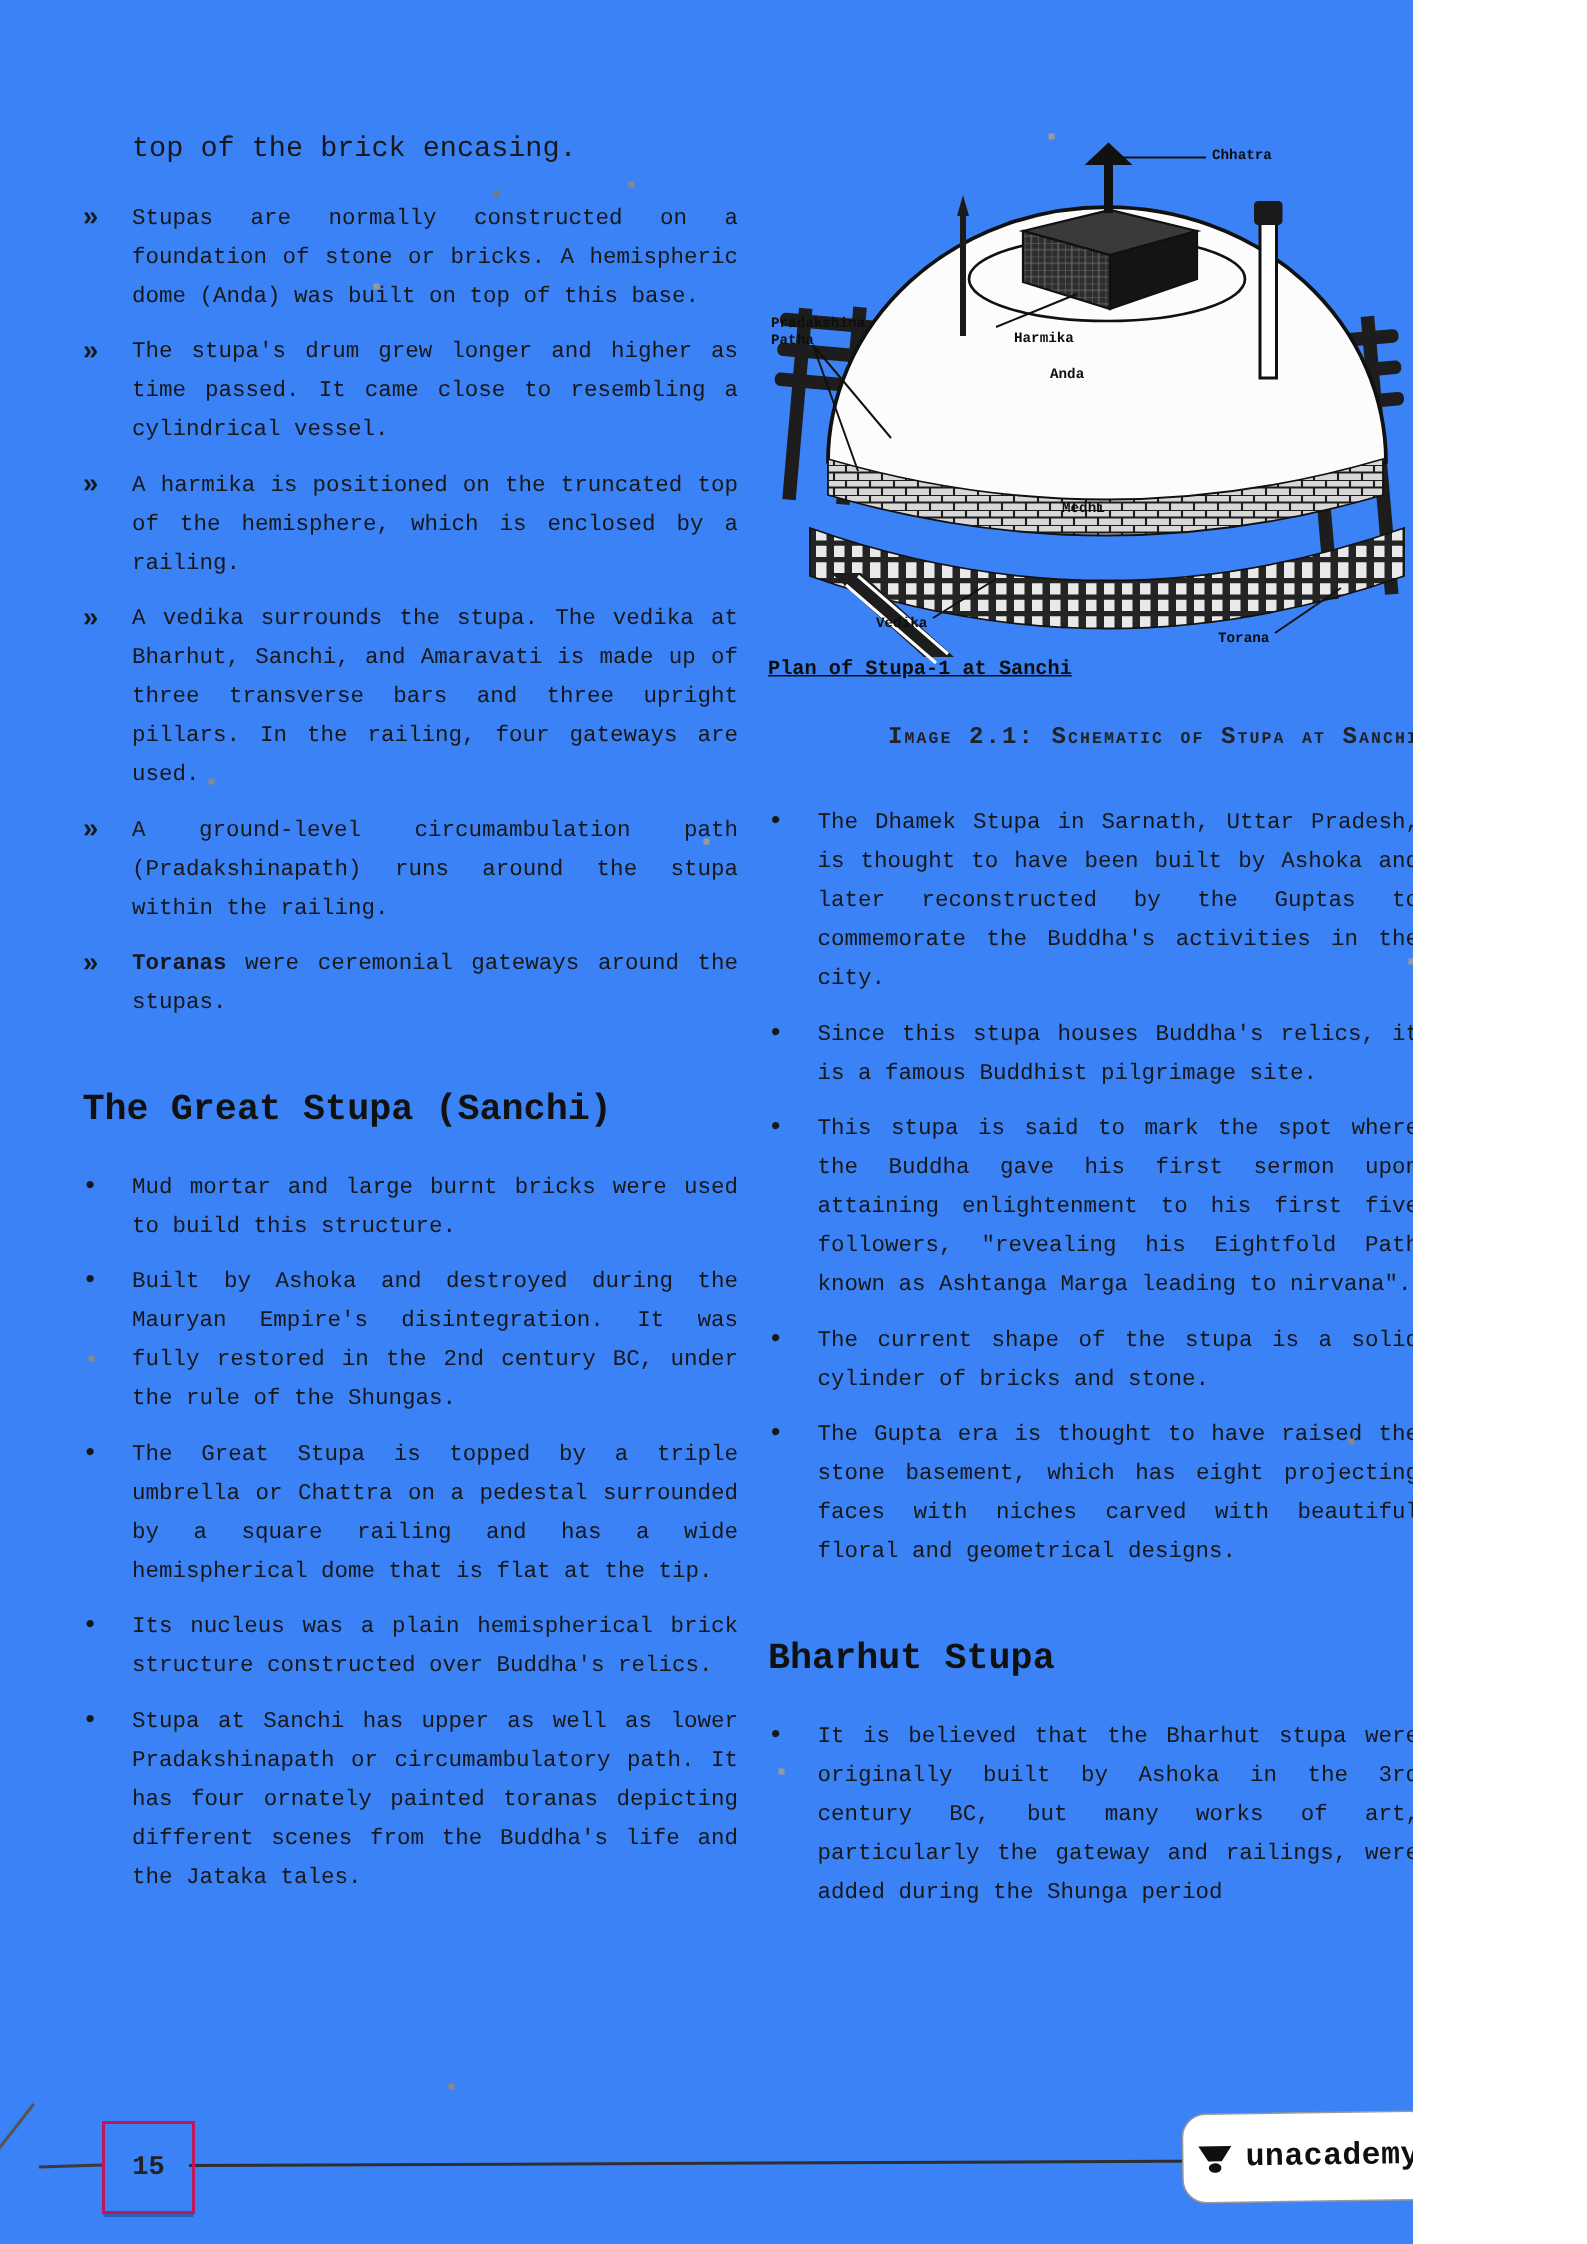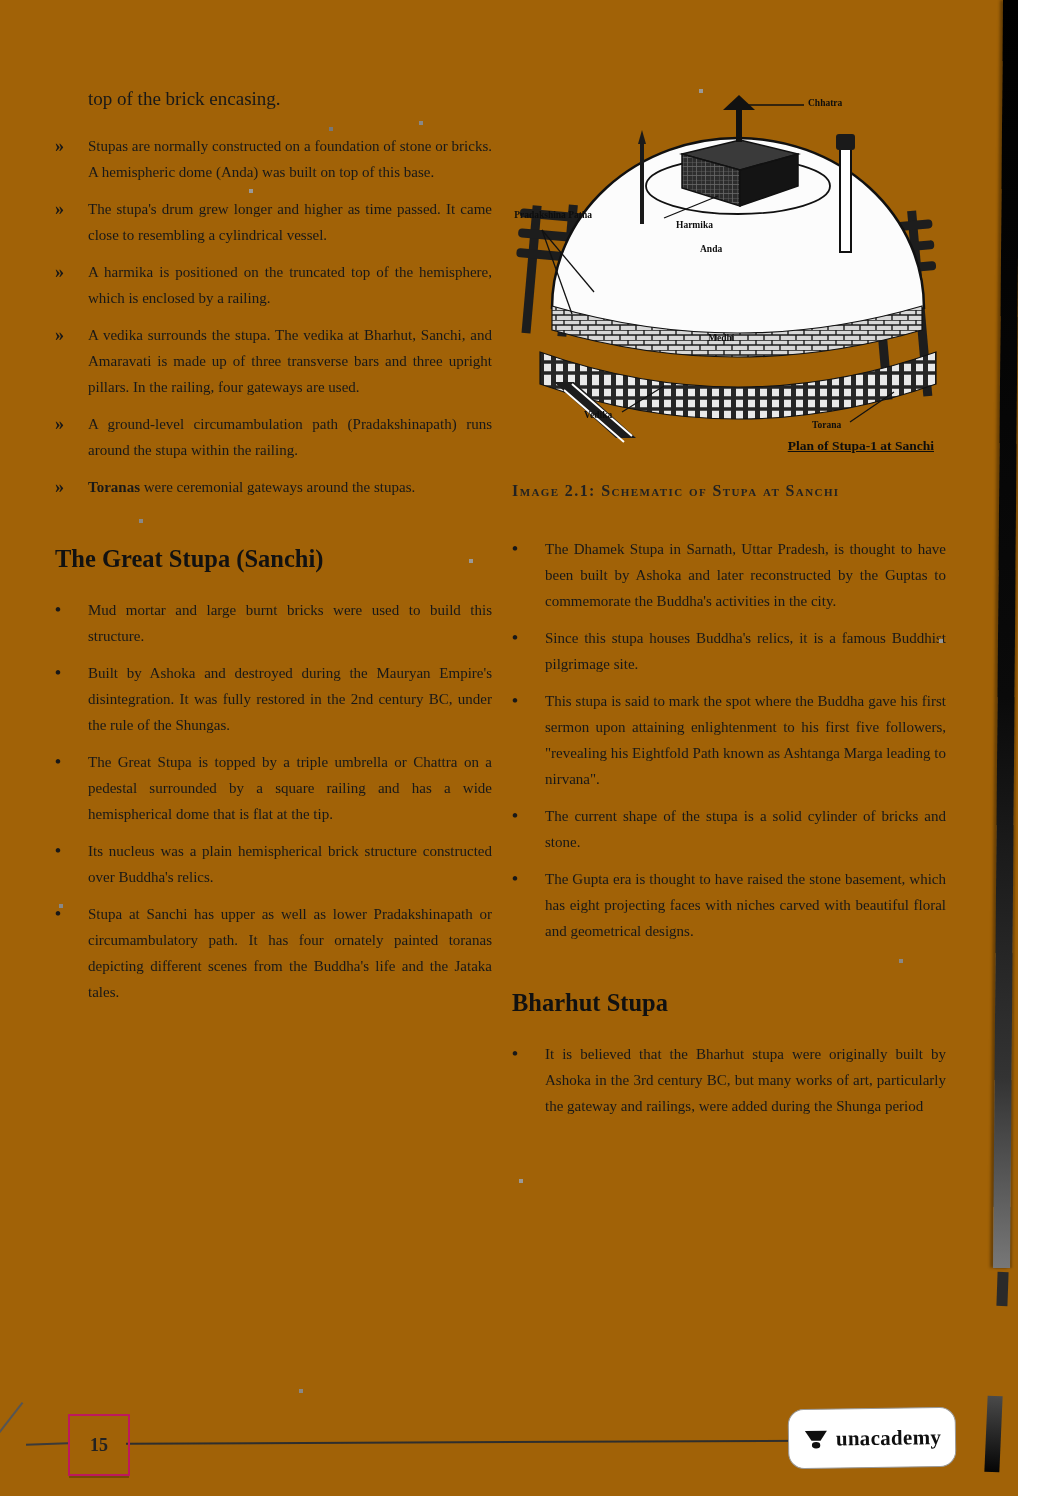--- a/index.html
+++ b/index.html
@@ -1,41 +1,41 @@
 <!DOCTYPE html>
 <html><head>
 <meta charset="utf-8">
 <style>
   html,body{margin:0;padding:0;background:#ffffff;}
   .page{
-    position:relative;width:1018px;height:1496px;background:#a16207;
-    font-family:Liberation Serif, serif;color:#181818;overflow:hidden;
+    position:relative;width:942px;height:1496px;background:#3b82f6;
+    font-family:Liberation Mono, monospace;color:#181818;overflow:hidden;
   }
   
   .col{position:absolute;}
   .col-left{left:55px;top:86px;width:437px;}
   .col-right{left:512px;top:90px;width:434px;}
 
   .intro{margin:0 0 21px 33px;font-size:19px;line-height:26px;}
 
   .b-item{display:flex;margin-bottom:11px;}
   .b-mark{width:33px;flex:none;font-size:18px;line-height:26px;font-weight:bold;}
   .b-mark.dot{font-size:17px;}
   .b-text{margin:0;flex:1;font-size:15px;line-height:26px;text-align:justify;}
 
   h2.sec{font-size:24.5px;line-height:30px;margin:44px 0 23px 0;font-weight:bold;color:#111;}
   h2.first{margin-top:0;}
 
   
   .fig{position:relative;width:434px;height:364px;margin:0 0 28px 0;}
   .fig svg{position:absolute;left:0;top:0;}
-  .fig-label{position:absolute;font-size:9.5px;line-height:11px;font-weight:bold;color:#0d0d0d;text-align:right;}
-  .fig-inner-caption{position:absolute;left:0;right:12px;bottom:0;text-align:right;
+  .fig-label{position:absolute;font-size:9.5px;line-height:11px;font-weight:bold;color:#0d0d0d;}
+  .fig-inner-caption{position:absolute;left:0;right:0;bottom:0;text-align:left;
     font-size:13.5px;font-weight:bold;text-decoration:underline;color:#0d0d0d;}
-  .img-caption{margin:0 0 36px 0;text-align:left;font-variant:small-caps;font-weight:bold;
+  .img-caption{margin:0 0 36px 0;text-align:right;font-variant:small-caps;font-weight:bold;
     font-size:16px;letter-spacing:1.4px;color:#222;}
 
   
   .footer-rule-left{position:absolute;left:26px;top:1443px;width:42px;height:2px;background:#3a3a3a;transform:rotate(-2deg);}
   .footer-rule{position:absolute;left:126px;top:1441px;width:790px;height:2px;background:#2e2e2e;transform:rotate(-0.25deg);}
   .page-num-box{position:absolute;left:68px;top:1414px;width:58px;height:58px;border:2px solid #be185d;
     display:flex;align-items:center;justify-content:center;font-size:18px;font-weight:bold;color:#222;
     box-shadow:0 3px 0 -1px rgba(0,0,0,.25);}
   .brand{position:absolute;left:788px;top:1408px;width:166px;height:58px;
     border:1px solid #9a9a9a;border-radius:16px;transform:rotate(-0.8deg);

